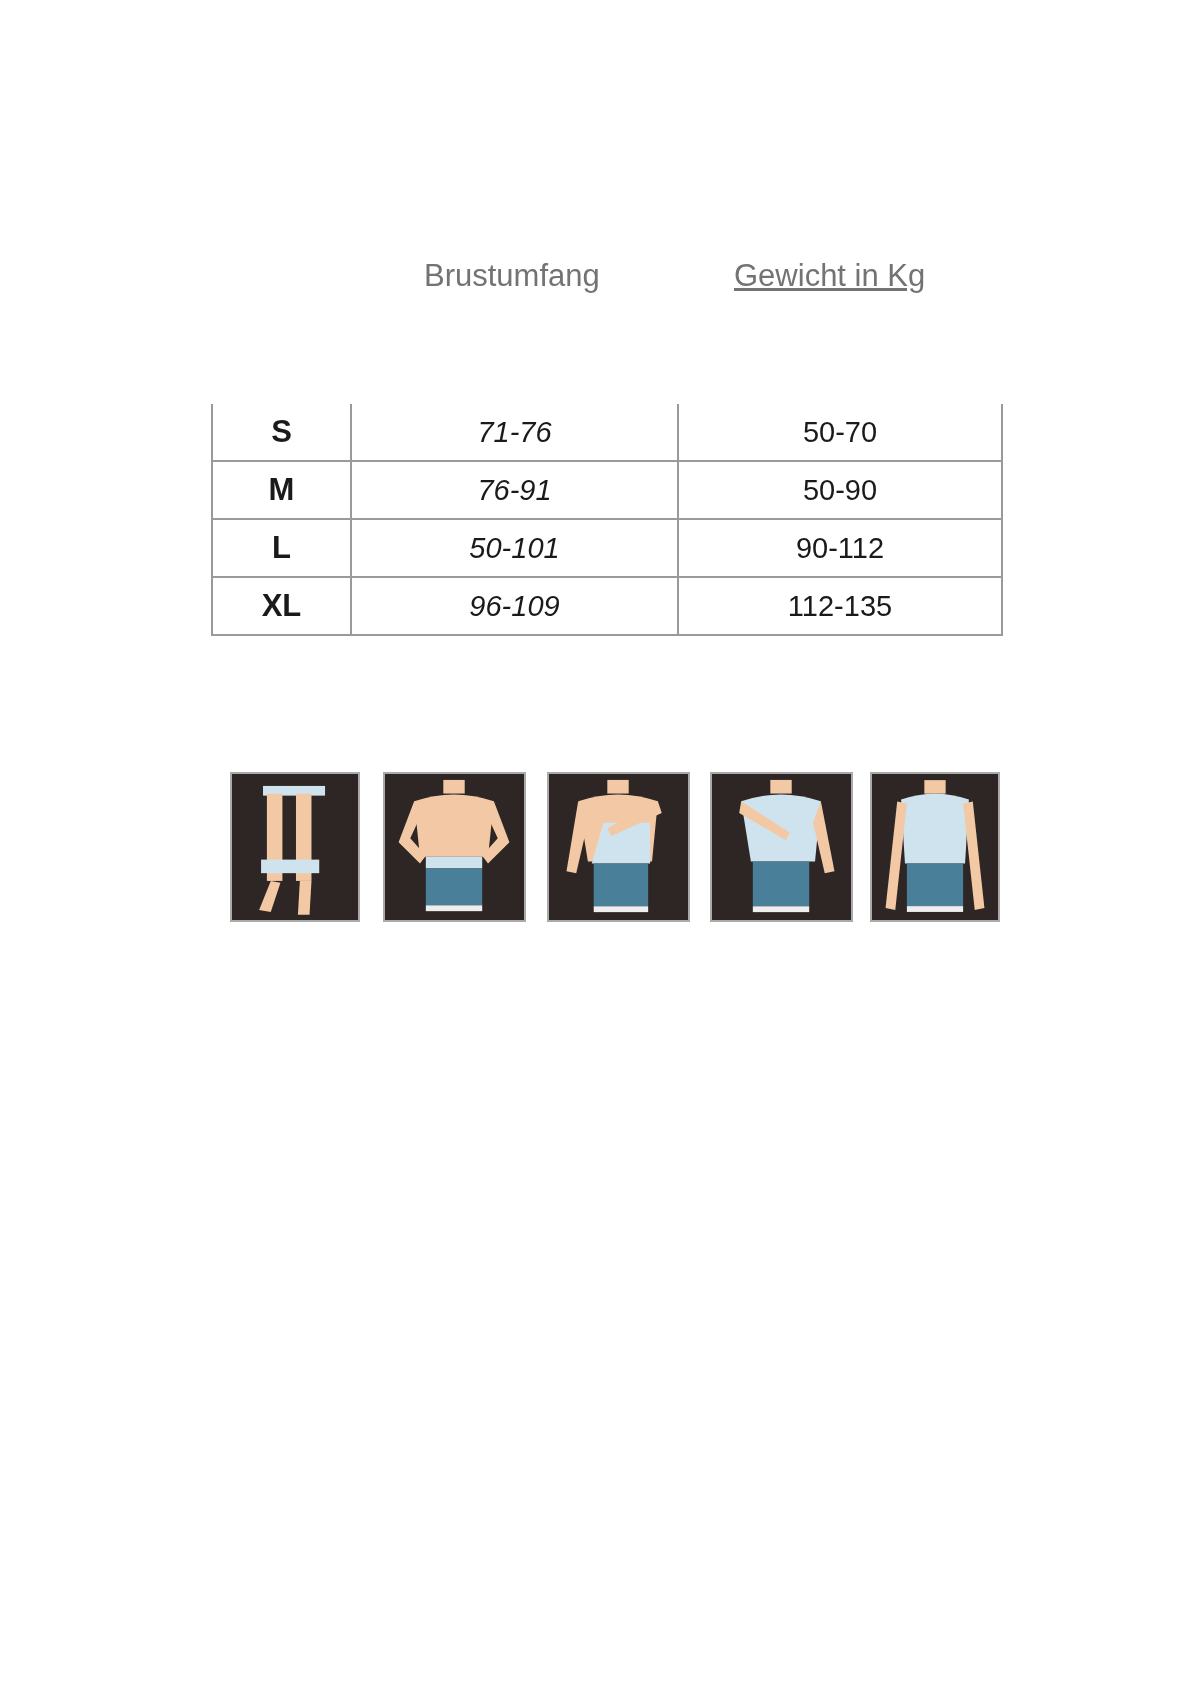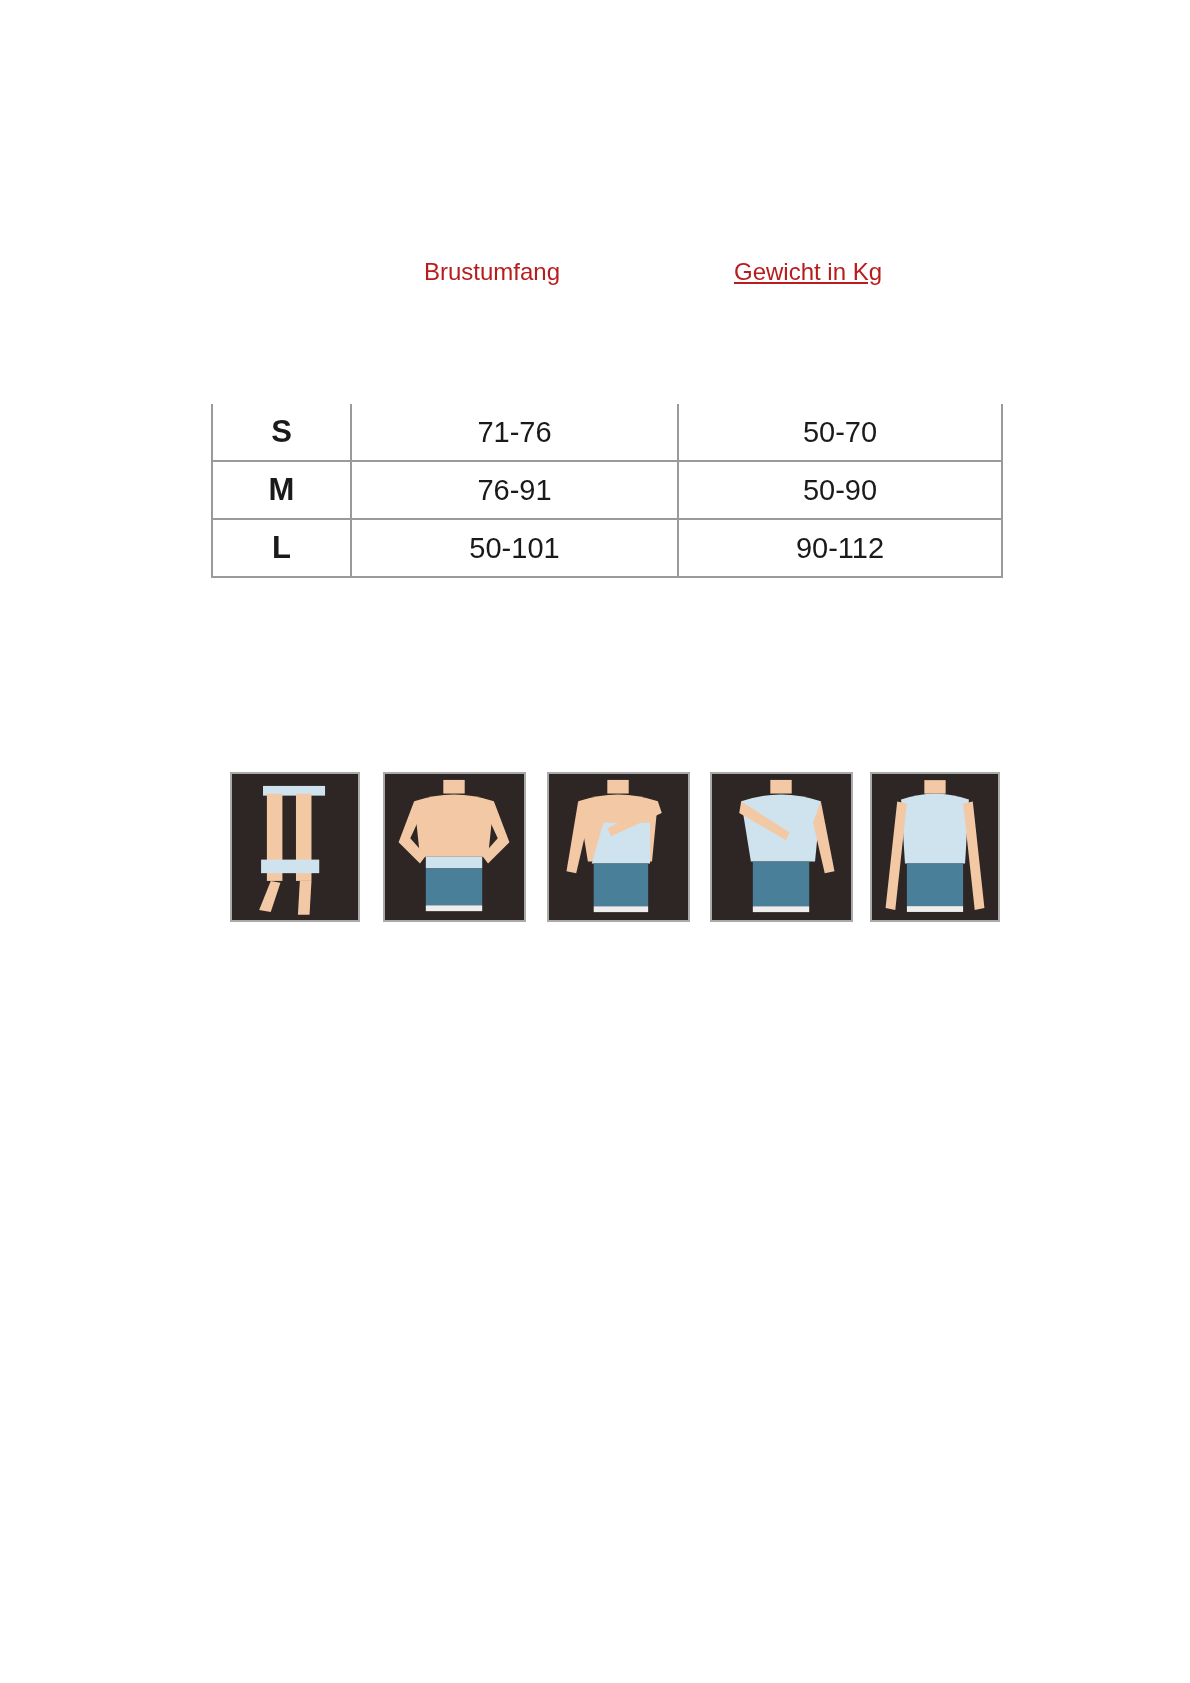--- a/index.html
+++ b/index.html
@@ -1,25 +1,25 @@
 <!DOCTYPE html>
 <html><head>
 <meta charset="utf-8">
 <style>
   html, body { margin:0; padding:0; background:#ffffff; }
   body { width:1190px; height:1683px; position:relative; overflow:hidden; }
-  .hdr { position:absolute; top:258px; font-family:"Liberation Sans", sans-serif; font-size:24px; color:#b91c1c; }
+  .hdr { position:absolute; top:258px; font-family:"Liberation Sans", sans-serif; font-size:31px; color:#737373; }
   .h1 { left:424px; }
   .h2 { left:734px;text-decoration:underline; }
   table.size { position:absolute; left:211px; top:404px; border-collapse:collapse; }
   table.size td { border:2px solid #9a9a9a; height:56px; text-align:center;
     font-family:"Liberation Sans", sans-serif; color:#1a1a1a; font-size:29px; padding:0; }
   table.size tr:first-child td { border-top:none; }
   table.size td.sz { width:137px; font-weight:bold; font-size:31px; }
-  table.size td.c1 { width:325px; }
+  table.size td.c1 { width:325px;font-style:italic; }
   table.size td.c2 { width:322px; }
   .steps { position:absolute; top:772px; left:230px; width:750px; height:152px; }
   .step { position:absolute; top:0; height:150px; background:#2e2624; border:2px solid #aaa; box-sizing:border-box; overflow:hidden; }
   .step svg { width:100%; height:100%; display:block; }
 </style>
 </head>
 <body>
 
 <div class="hdr h1">Brustumfang</div>
 <div class="hdr h2">Gewicht in Kg</div>
@@ -33,20 +33,25 @@
   </tr>
   <tr>
     <td class="sz">M</td>
     <td class="c1">76-91</td>
     <td class="c2">50-90</td>
   </tr>
   <tr>
     <td class="sz">L</td>
     <td class="c1">50-101</td>
     <td class="c2">90-112</td>
+  </tr>
+  <tr>
+    <td class="sz">XL</td>
+    <td class="c1">96-109</td>
+    <td class="c2">112-135</td>
   </tr>
 </tbody>
   </table>
 
 <div class="steps">
   <div class="step" style="left:0;width:130px;">
     <svg viewBox="0 0 130 150">
       <rect x="32" y="12" width="64" height="10" fill="#cfe3ee"></rect>
       <rect x="36" y="20" width="16" height="90" fill="#f2c9a4"></rect>
       <rect x="66" y="20" width="16" height="90" fill="#f2c9a4"></rect>

